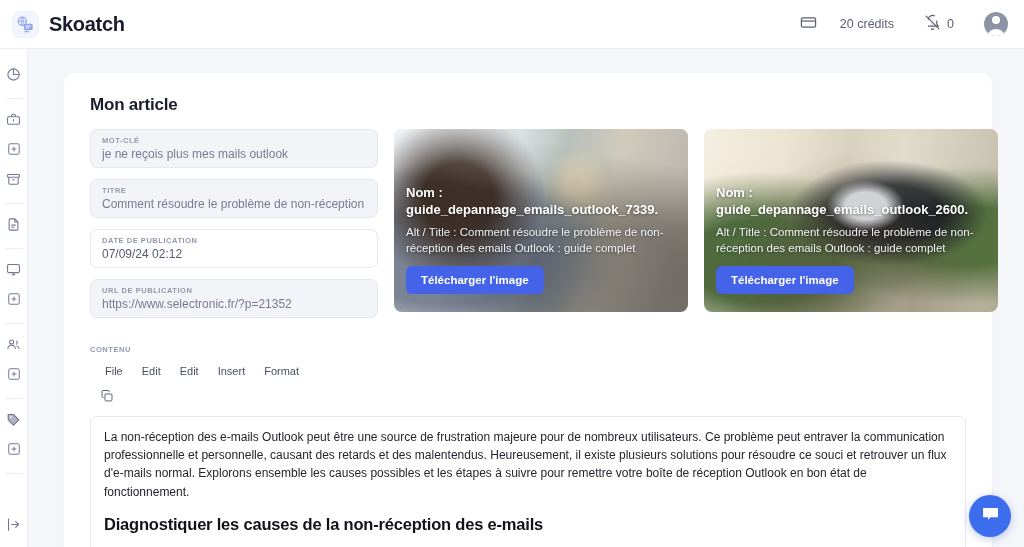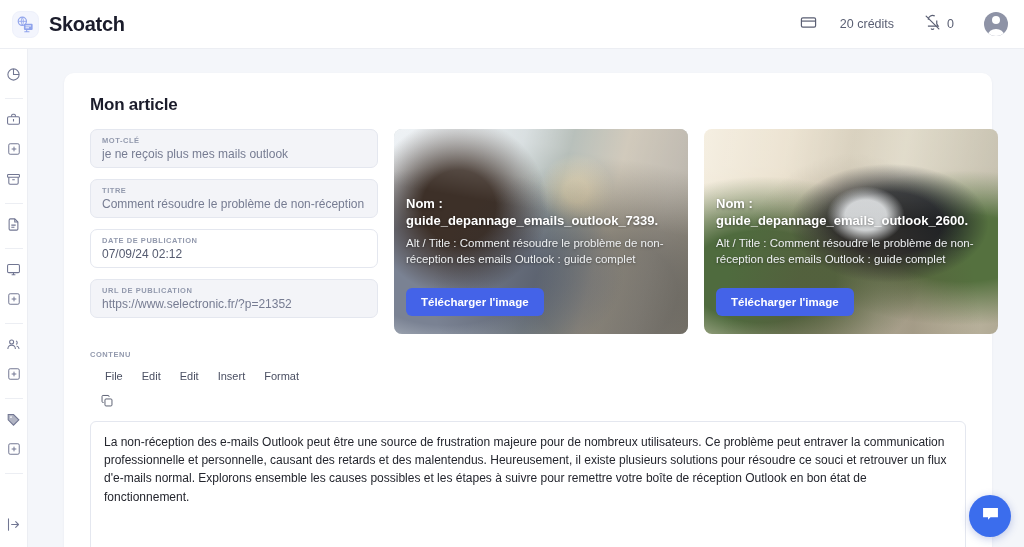--- a/index.html
+++ b/index.html
@@ -90,21 +90,21 @@
   }
   .field-value {
     font-size:12px; color:#767c92; white-space:nowrap;
     overflow:hidden; line-height:1.15;
   }
   .field.white .field-value { color:#555b70; }
 
   
   .img-cards { display:flex; gap:16px; }
   .img-card {
-    position:relative; width:294px; height:205px; border-radius:8px;
+    position:relative; width:294px; height:183px; border-radius:8px;
     overflow:hidden; flex:0 0 294px;
   }
   .img-bg { position:absolute; inset:0; }
   
   .photo1 {
     background:
       radial-gradient(circle at 22% 38%, #3d3028 0 14%, rgba(61,48,40,0) 34%),
       radial-gradient(ellipse at 18% 70%, #7a8293 0 26%, rgba(122,130,147,0) 52%),
       linear-gradient(105deg,#e9eef2 0%,#dfe6ea 22%,#c9d2d4 38%,#9aa59e 52%,#bdb39f 68%,#a8a092 84%,#8d8678 100%),
       linear-gradient(#cfd6d8,#b7bfc0);
@@ -422,20 +422,21 @@
               <svg width="14" height="14" viewBox="0 0 24 24" fill="none" stroke="#5d6274" stroke-width="1.7">
                 <rect x="8.5" y="8.5" width="12" height="12" rx="1.8"></rect>
                 <path d="M15.5 5.2V4.2a1.7 1.7 0 0 0-1.7-1.7H5.2A1.7 1.7 0 0 0 3.5 4.2v8.6a1.7 1.7 0 0 0 1.7 1.7h1"></path>
               </svg>
             </span>
           </div>
         </div>
 
         <div class="editor-body">
           <p>La non-réception des e-mails Outlook peut être une source de frustration majeure pour de nombreux utilisateurs. Ce problème peut entraver la communication professionnelle et personnelle, causant des retards et des malentendus. Heureusement, il existe plusieurs solutions pour résoudre ce souci et retrouver un flux d'e-mails normal. Explorons ensemble les causes possibles et les étapes à suivre pour remettre votre boîte de réception Outlook en bon état de fonctionnement.</p>
+          <h2>Diagnostiquer les causes de la non-réception des e-mails</h2>
 
         </div>
       </div>
 
     </div>
   </div>
 
   <div class="chat-fab">
     <span>
       <svg width="21" height="21" viewBox="0 0 24 24" fill="#ffffff">

